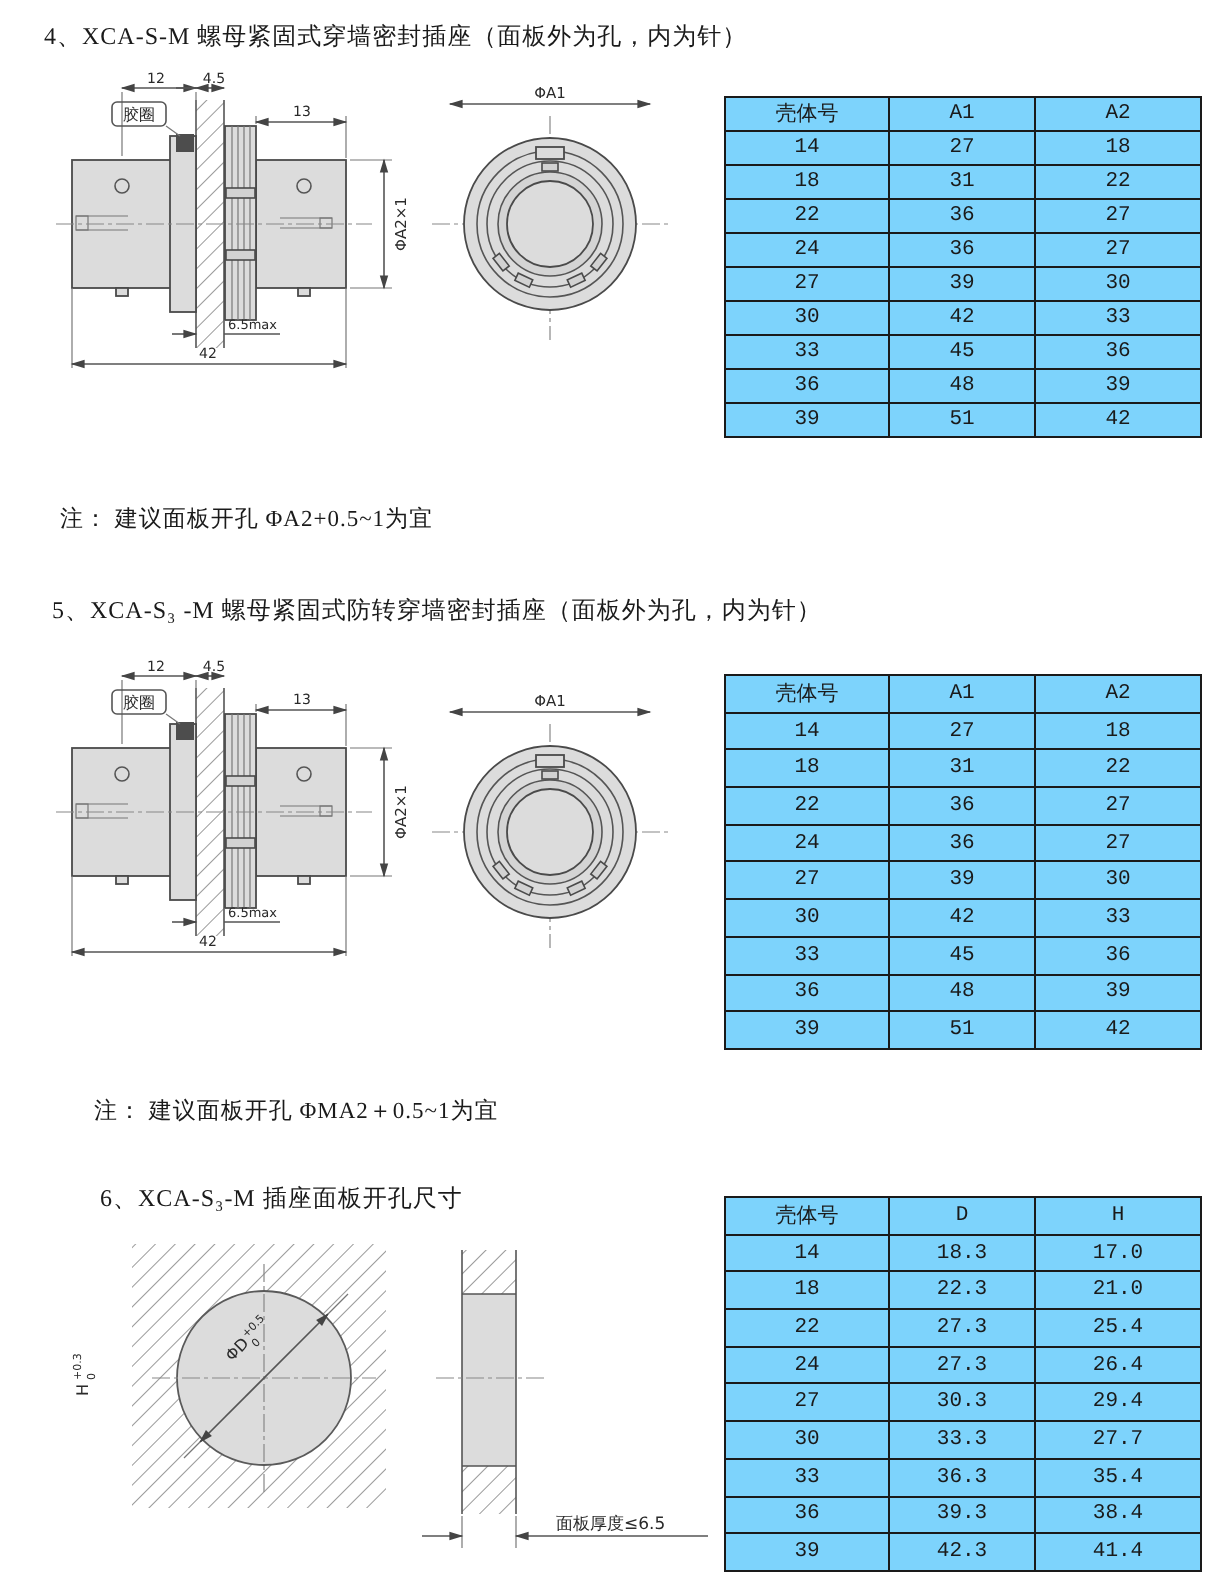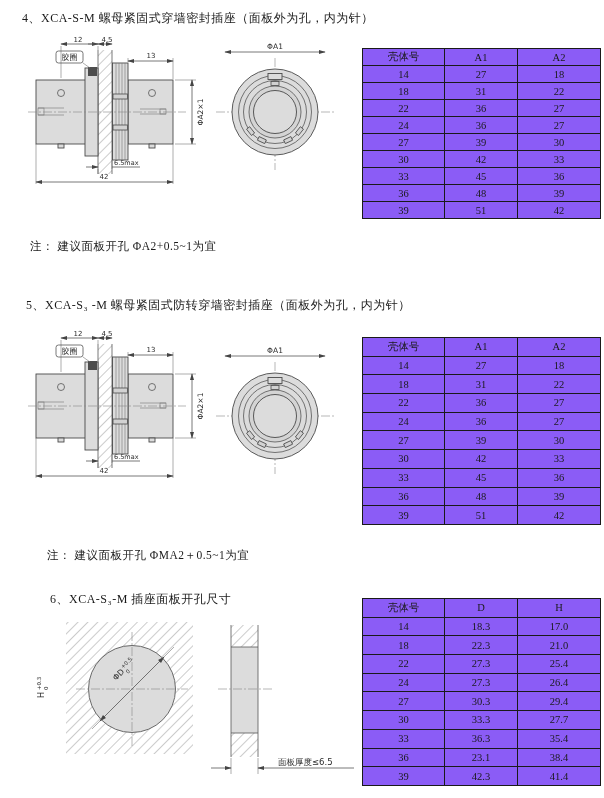--- a/index.html
+++ b/index.html
@@ -1,22 +1,22 @@
 <!DOCTYPE html>
 <html><head>
 <meta charset="utf-8">
 <style>
   html,body{margin:0;padding:0;}
   body{width:604px;height:798px;background:#ffffff;position:relative;
        font-family:"Liberation Serif","DejaVu Serif",serif;color:#1a1a1a;}
   .abs{position:absolute;}
   .sec-title{font-size:12px;letter-spacing:0.5px;white-space:nowrap;}
   .note{font-size:11.5px;letter-spacing:0.5px;white-space:nowrap;}
-  table.dtable{border-collapse:collapse;table-layout:fixed;background:#8b5cf6;
-       font-family:Liberation Serif, serif;}
+  table.dtable{border-collapse:collapse;table-layout:fixed;background:#7dd3fc;
+       font-family:Liberation Mono, monospace;}
   table.dtable th,table.dtable td{border:1px solid #1a1a1a;font-weight:normal;
        text-align:center;font-size:10.5px;padding:0;overflow:hidden;}
   table.dtable{border:1.5px solid #000;}
   table.t1 tr{height:17px;}
   table.t2 tr{height:18.7px;}
   svg text{fill:#2a2a2a;font-family:"DejaVu Sans","Liberation Sans",sans-serif;}
   .dline{stroke:#555;stroke-width:0.8;fill:none;}
   .thin{stroke:#777;stroke-width:0.6;fill:none;}
   .body-fill{fill:#dcdcdc;stroke:#4a4a4a;stroke-width:0.9;}
   .body-fill2{fill:#d2d2d2;stroke:#4a4a4a;stroke-width:0.8;}
@@ -190,21 +190,21 @@
         </tr>
         <tr>
           <td>39</td>
           <td>51</td>
           <td>42</td>
         </tr>
       </tbody>
   </table>
 </div>
 
-<div class="abs note" style="left:30px;top:239px;">注： 建议面板开孔 ΦA2+0.5~1为宜</div>
+<div class="abs note" style="left:30px;top:252px;">注： 建议面板开孔 ΦA2+0.5~1为宜</div>
 
 <div class="abs sec-title" style="left:26px;top:297px;">5、XCA-S₃ -M 螺母紧固式防转穿墙密封插座（面板外为孔，内为针）</div>
 
 <svg class="abs" style="left:28px;top:330px;" width="190" height="154" viewBox="0 0 190 154">
   <g>
     <rect x="70" y="14" width="14" height="124" fill="url(#hatch)"></rect>
     <line class="dline" x1="70" y1="14" x2="70" y2="138"></line>
     <line class="dline" x1="84" y1="14" x2="84" y2="138"></line>
   </g>
   <g>
@@ -446,21 +446,21 @@
           <td>33.3</td>
           <td>27.7</td>
         </tr>
         <tr>
           <td>33</td>
           <td>36.3</td>
           <td>35.4</td>
         </tr>
         <tr>
           <td>36</td>
-          <td>23.1</td>
+          <td>39.3</td>
           <td>38.4</td>
         </tr>
         <tr>
           <td>39</td>
           <td>42.3</td>
           <td>41.4</td>
         </tr>
       </tbody>
   </table>
 </div>

